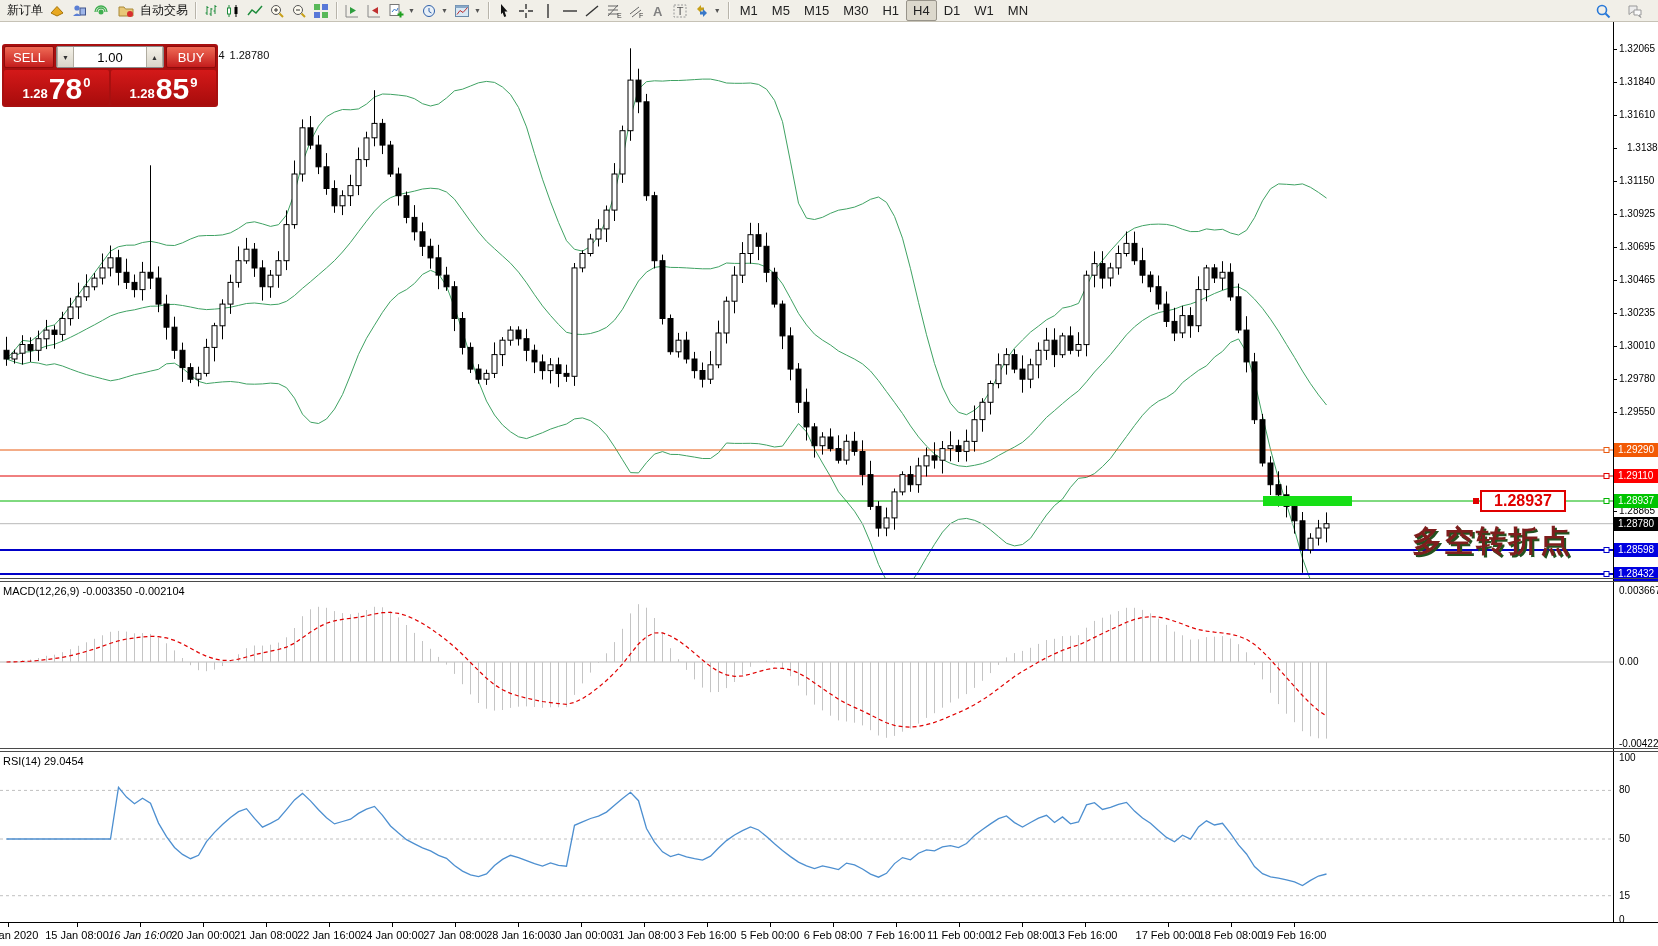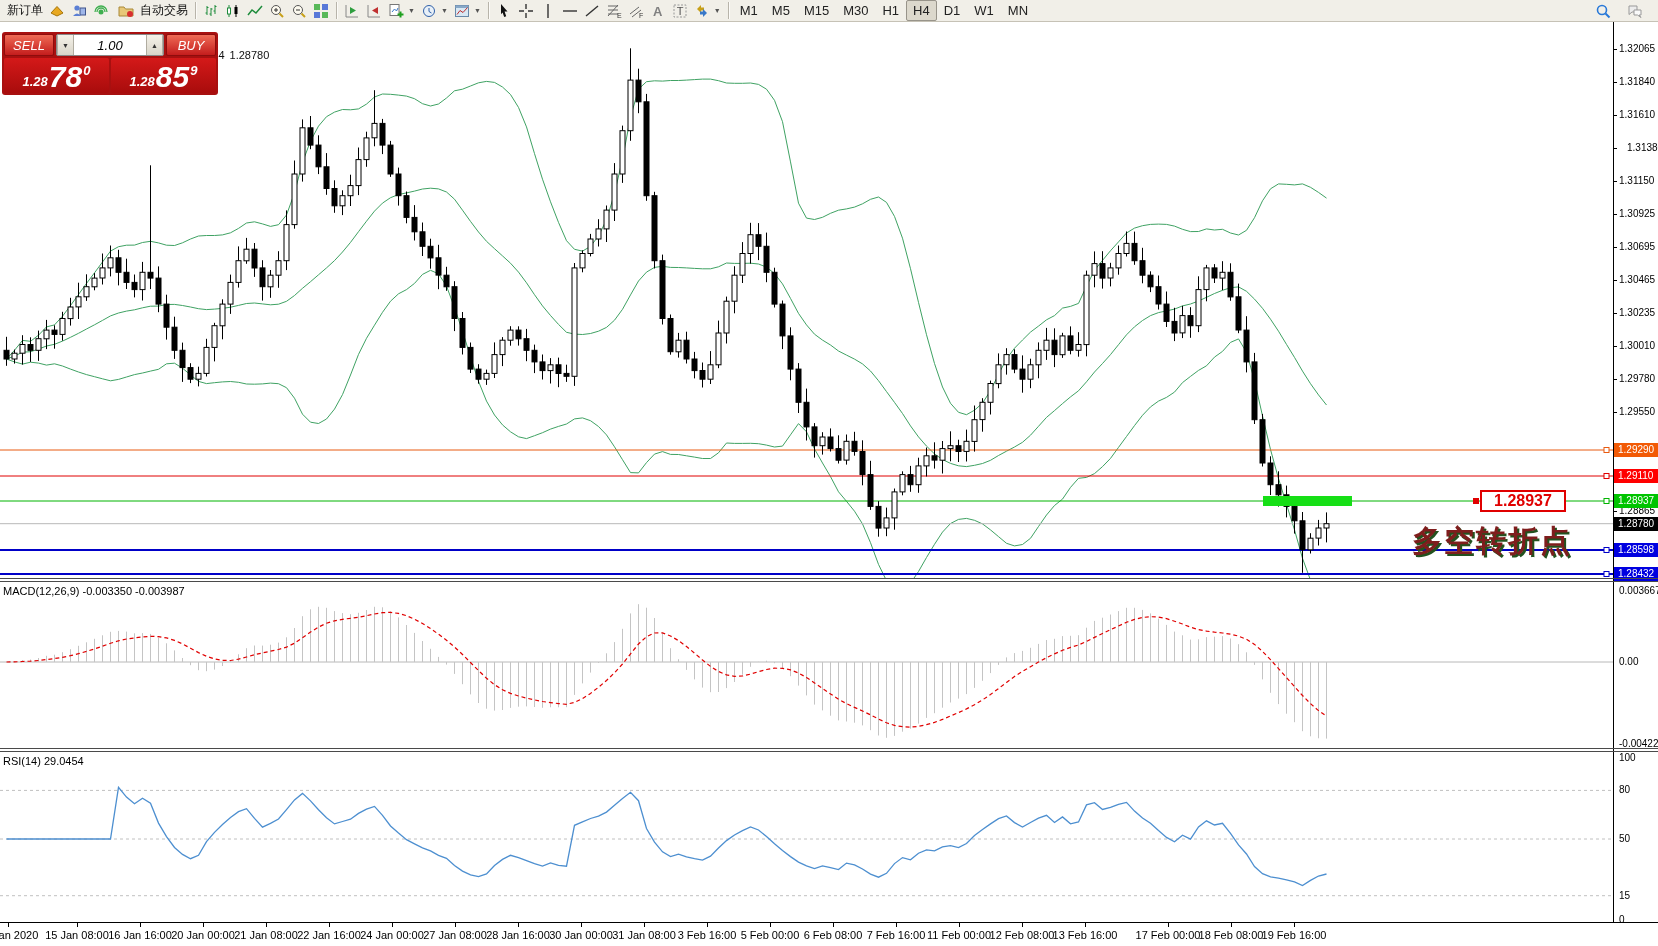--- a/index.html
+++ b/index.html
@@ -18,21 +18,21 @@
   #right-icons{position:absolute;right:12px;top:0;height:22px;display:flex;align-items:center;gap:10px;}
   
   #chart-region{position:absolute;left:0;top:22px;width:1613px;height:900px;background:#fff;}
   #price-axis{position:absolute;left:1613px;top:22px;width:28px;height:900px;background:#fff;border-left:1px solid #000;box-sizing:border-box;}
   .axlabel{position:absolute;left:5px;font-size:10px;color:#000;white-space:nowrap;}
   .axtick{position:absolute;left:-1px;width:4px;height:1px;background:#000;}
   .axtag{position:absolute;left:0px;width:45px;height:14px;font-size:10px;color:#fff;line-height:14px;padding-left:4px;box-sizing:border-box;}
   .panel-sep{position:absolute;left:0;width:1658px;height:1px;background:#4a4a4a;}
   #symbol-line{position:absolute;left:4px;top:27px;font-size:11px;color:#111;display:flex;gap:5px;align-items:center;}
   
-  #trade-widget{position:absolute;left:2px;top:32px;width:216px;height:63px;background:#a81010;border-radius:3px;padding:2px;box-sizing:border-box;font-style:italic;}
+  #trade-widget{position:absolute;left:2px;top:44px;width:216px;height:63px;background:#a81010;border-radius:3px;padding:2px;box-sizing:border-box;}
   #tw-row1{display:flex;height:22px;gap:2px;}
   .twbtn{flex:0 0 48px;background:linear-gradient(#ef6a55,#c41d1d);border:1px solid #8e0c0c;border-radius:2px;
          color:#fff;font-size:13px;display:flex;align-items:center;justify-content:center;}
   #tw-vol{flex:1;display:flex;background:#fff;border:1px solid #888;border-radius:2px;overflow:hidden;}
   .spinbtn{width:15px;background:linear-gradient(#f4f1e8,#d9d5c9);border:0;border-right:1px solid #b0aca0;border-left:1px solid #b0aca0;
            font-size:7px;color:#333;display:flex;align-items:center;justify-content:center;}
   #vol-value{flex:1;font-size:13px;color:#000;display:flex;align-items:center;justify-content:center;}
   #tw-row2{display:flex;height:35px;margin-top:2px;gap:2px;}
   .pricebox{flex:1;background:linear-gradient(#d41919,#a80c0c);border-radius:2px;color:#fff;display:flex;align-items:flex-end;justify-content:center;padding-bottom:1px;}
   .p-small{font-size:13px;font-weight:bold;margin:0 1px 3px 0;}
@@ -642,21 +642,21 @@
       <span class="p-sup">0</span>
     </div>
     <div class="pricebox">
       <span class="p-small">1.28</span>
       <span class="p-big">85</span>
       <span class="p-sup">9</span>
     </div>
   </div>
 </div>
 
-<div class="ind-label" style="left:3px;top:585px;">MACD(12,26,9) -0.003350 -0.003987</div>
+<div class="ind-label" style="left:3px;top:585px;">MACD(12,26,9) -0.003350 -0.002104</div>
 <div class="ind-label" style="left:3px;top:755px;">RSI(14) 29.0454</div>
 
 <div id="green-box" style="left: 1263px; width: 89px; top: 496.017px; height: 10px; background: rgb(22, 223, 22);"></div>
 <div id="price-callout" style="left: 1480px; width: 86px; top: 490.017px; height: 22px;">1.28937</div>
 <div id="callout-handle" style="left: 1473px; top: 498.017px;"></div>
 <div id="cn-annotation" style="left: 1412px; top: 521px; color: #7f1d1d;">多空转折点</div>
 
 <div id="price-axis">
     <div class="axtick" style="top: 27.0215px;"></div>
     <div class="axlabel" style="top: 21.0215px;">1.32065</div>
@@ -698,21 +698,21 @@
     <div class="axlabel" style="top: 811px;">50</div>
     <div class="axlabel" style="top: 867.7px;">15</div>
     <div class="axlabel" style="top: 892px;">0</div>
   </div>
 <div id="time-axis">
     <div class="ttick" style="left: 8px;"></div>
     <div class="tlabel" style="left: 8px;">14 Jan 2020</div>
     <div class="ttick" style="left: 77px;"></div>
     <div class="tlabel" style="left: 77px;">15 Jan 08:00</div>
     <div class="ttick" style="left: 140px;"></div>
-    <div class="tlabel" style="left: 140px;">16 Jan 16:00</div>
+    <div class="tlabel" style="left: 140px; font-style: italic;">16 Jan 16:00</div>
     <div class="ttick" style="left: 203px;"></div>
     <div class="tlabel" style="left: 203px;">20 Jan 00:00</div>
     <div class="ttick" style="left: 266px;"></div>
     <div class="tlabel" style="left: 266px;">21 Jan 08:00</div>
     <div class="ttick" style="left: 329px;"></div>
     <div class="tlabel" style="left: 329px;">22 Jan 16:00</div>
     <div class="ttick" style="left: 392px;"></div>
     <div class="tlabel" style="left: 392px;">24 Jan 00:00</div>
     <div class="ttick" style="left: 455px;"></div>
     <div class="tlabel" style="left: 455px;">27 Jan 08:00</div>

